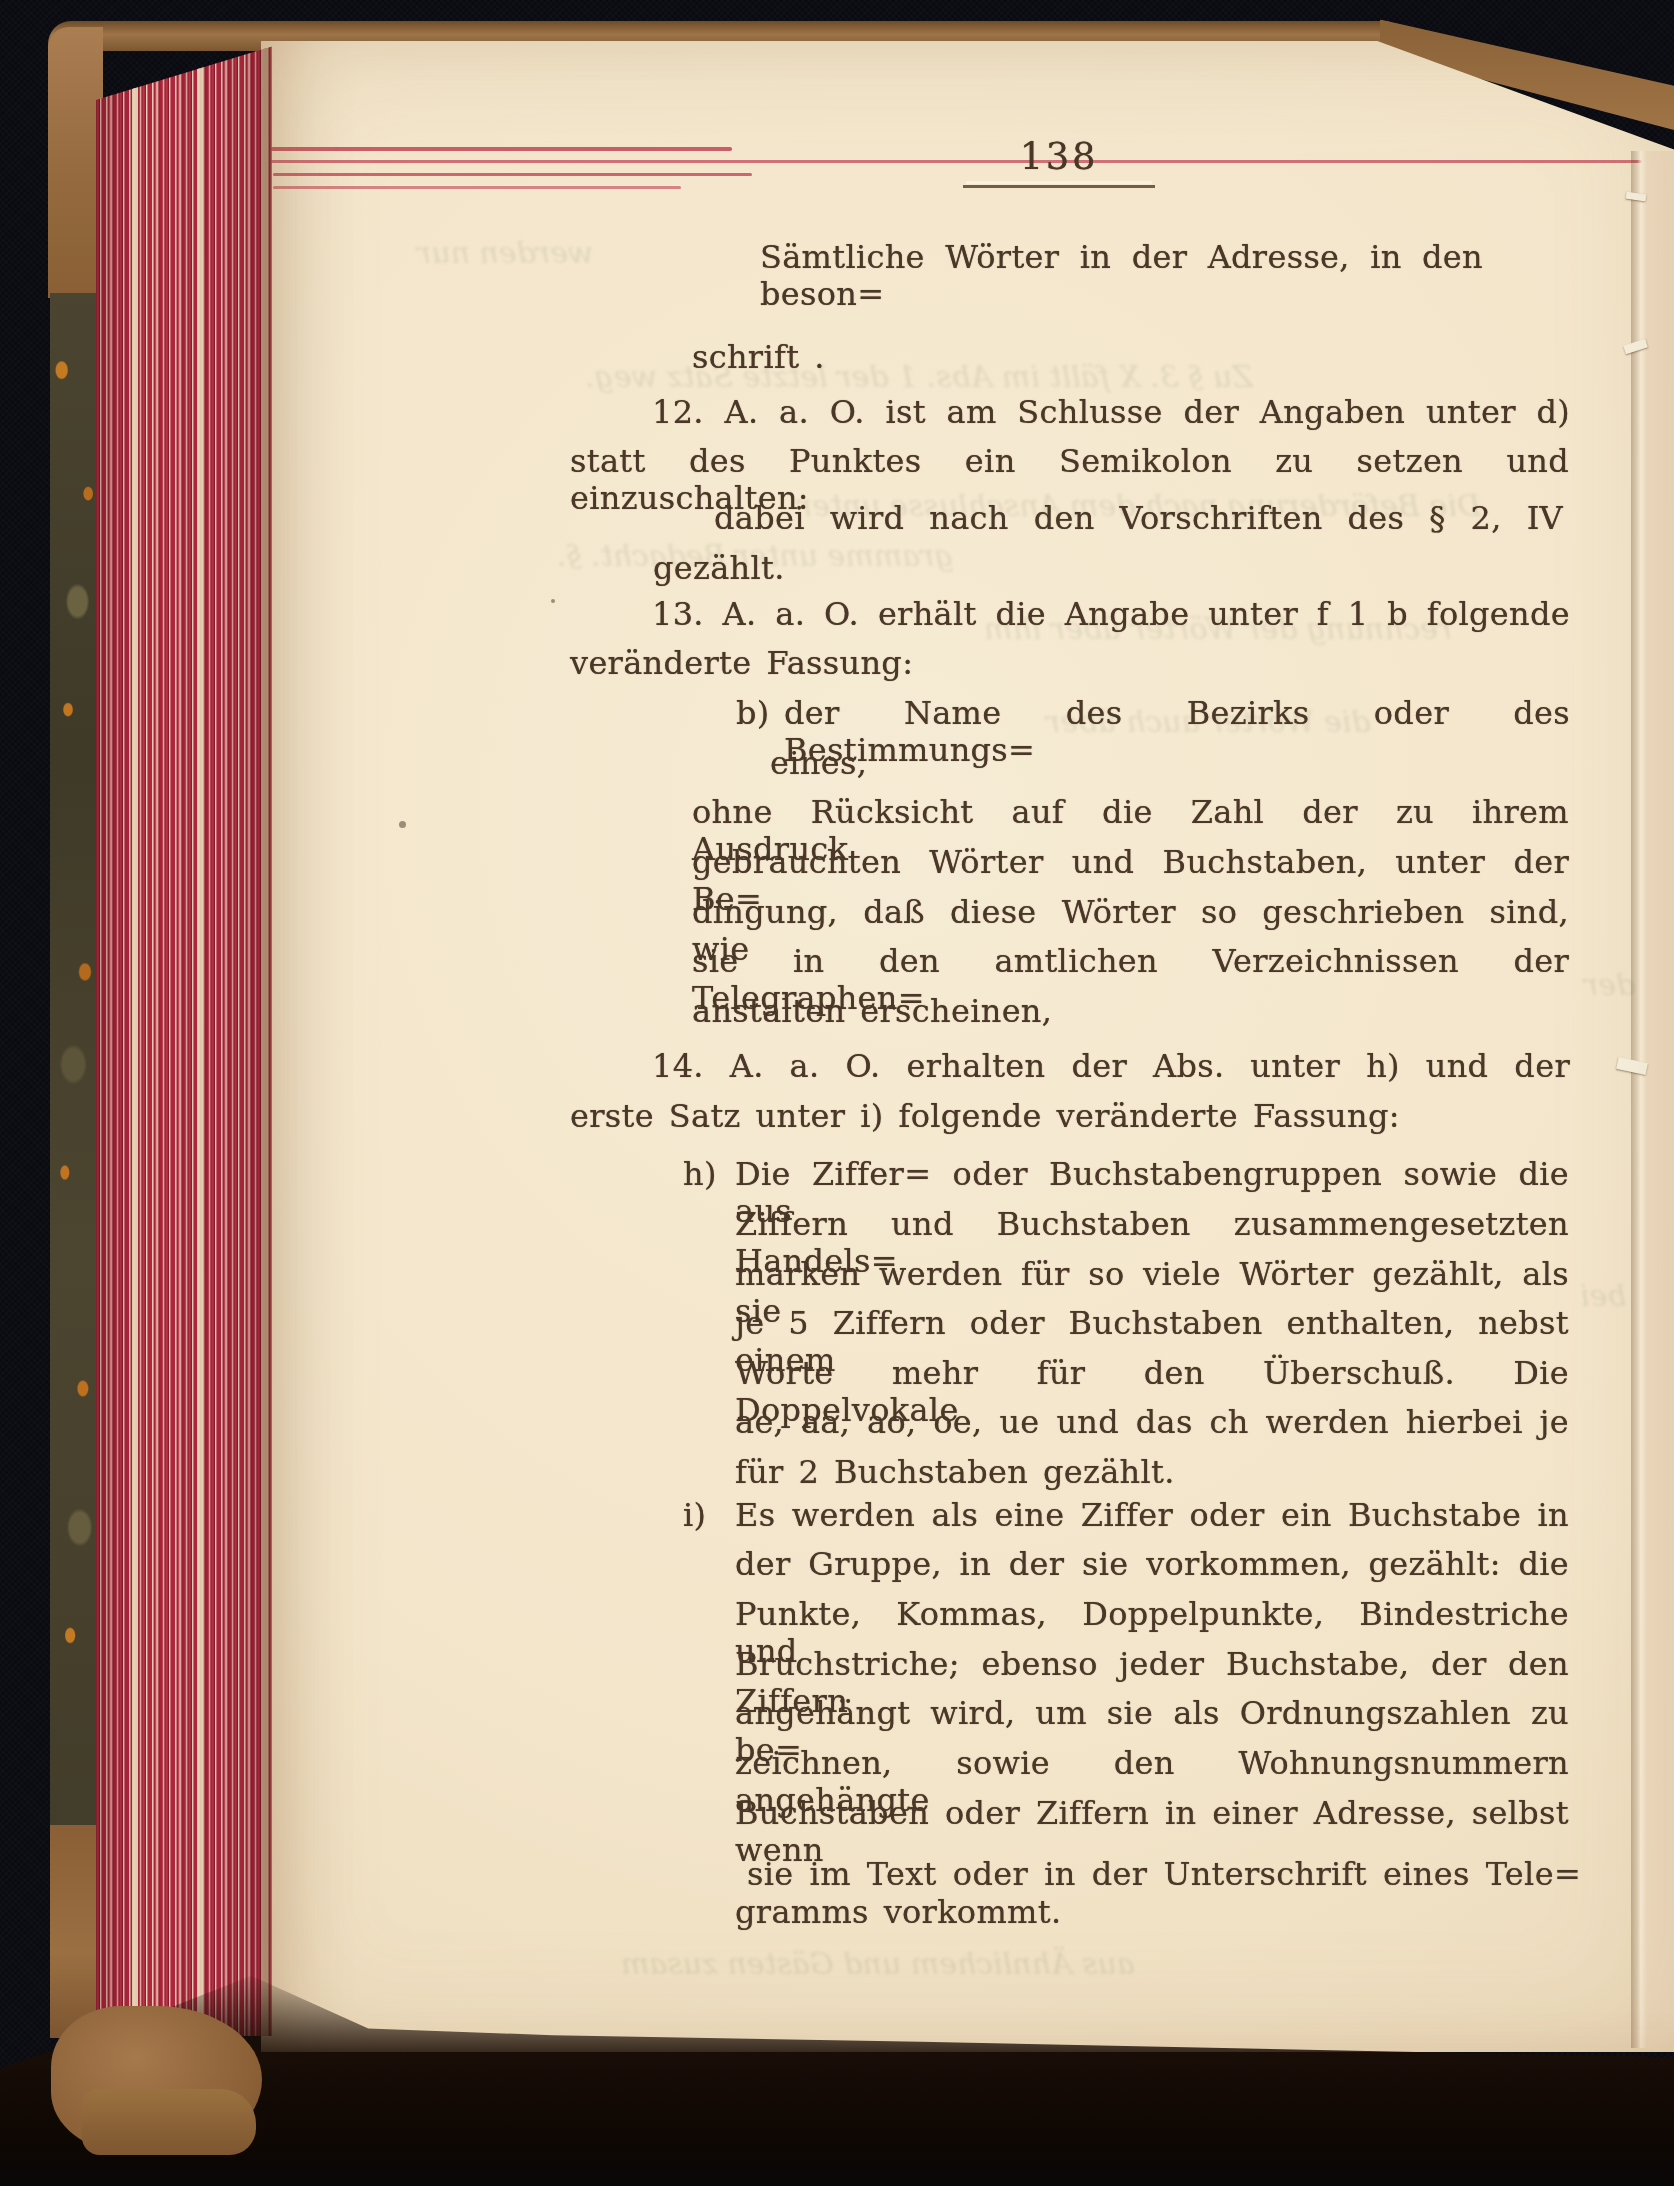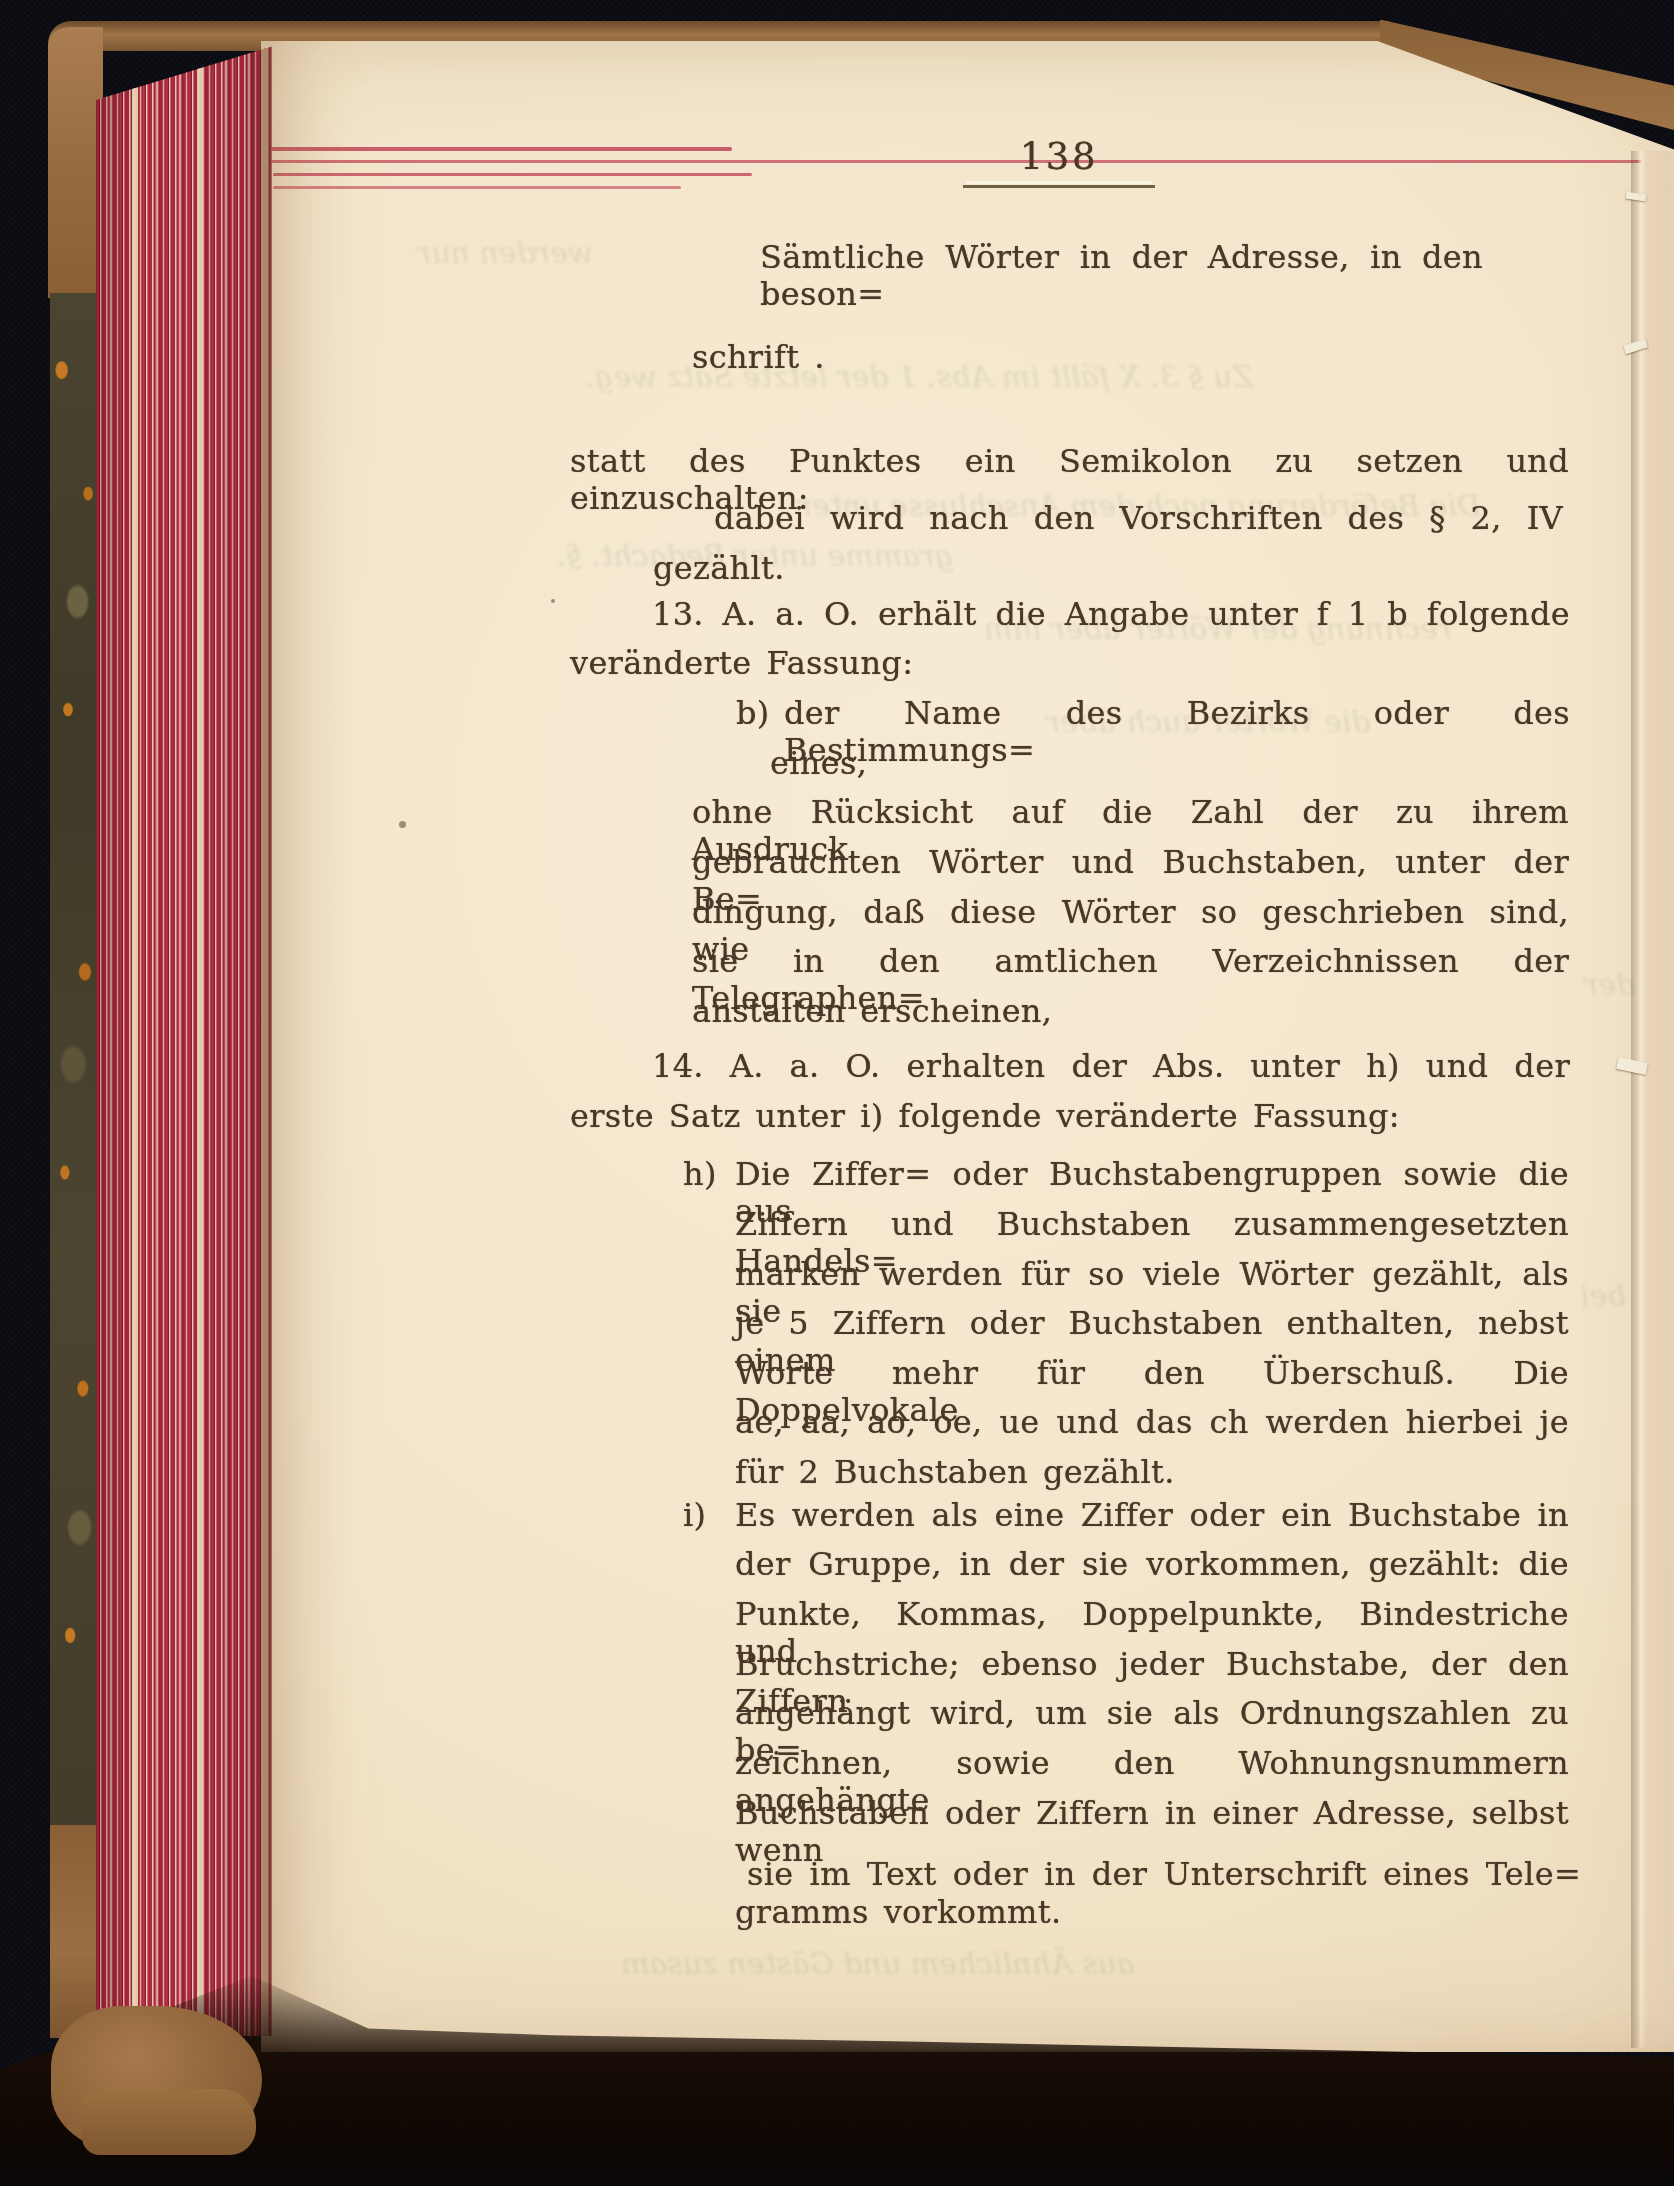--- a/index.html
+++ b/index.html
@@ -115,20 +115,21 @@
   <div class="ghost" style="left:1580px;top:1279px;">bei</div>
   <div class="ghost" style="left:1584px;top:968px;">der</div>
 
   <div class="pageno">138</div>
   <div class="abs rule-light"></div>
   <div class="abs rule-dark"></div>
 
   <div class="ln j" style="left:760px;top:239px;width:723px;">Sämtliche Wörter in der Adresse, in den beson=</div>
   <div class="ln" style="left:692px;top:339px;">schrift .</div>
 
+  <div class="ln j" style="left:652px;top:394px;width:918px;">12. A. a. O. ist am Schlusse der Angaben unter d)</div>
   <div class="ln j" style="left:570px;top:443px;width:999px;">statt des Punktes ein Semikolon zu setzen und einzuschalten:</div>
   <div class="ln j" style="left:714px;top:500px;width:849px;">dabei wird nach den Vorschriften des § 2, IV</div>
   <div class="ln" style="left:653px;top:550px;">gezählt.</div>
 
   <div class="ln j" style="left:652px;top:596px;width:918px;">13. A. a. O. erhält die Angabe unter f 1 b folgende</div>
   <div class="ln" style="left:570px;top:645px;">veränderte Fassung:</div>
   <div class="ln" style="left:736px;top:695px;">b)</div>
   <div class="ln j" style="left:784px;top:695px;width:786px;">der Name des Bezirks oder des Bestimmungs=</div>
   <div class="ln" style="left:770px;top:745px;">eines,</div>
   <div class="ln j" style="left:692px;top:794px;width:877px;">ohne Rücksicht auf die Zahl der zu ihrem Ausdruck</div>

